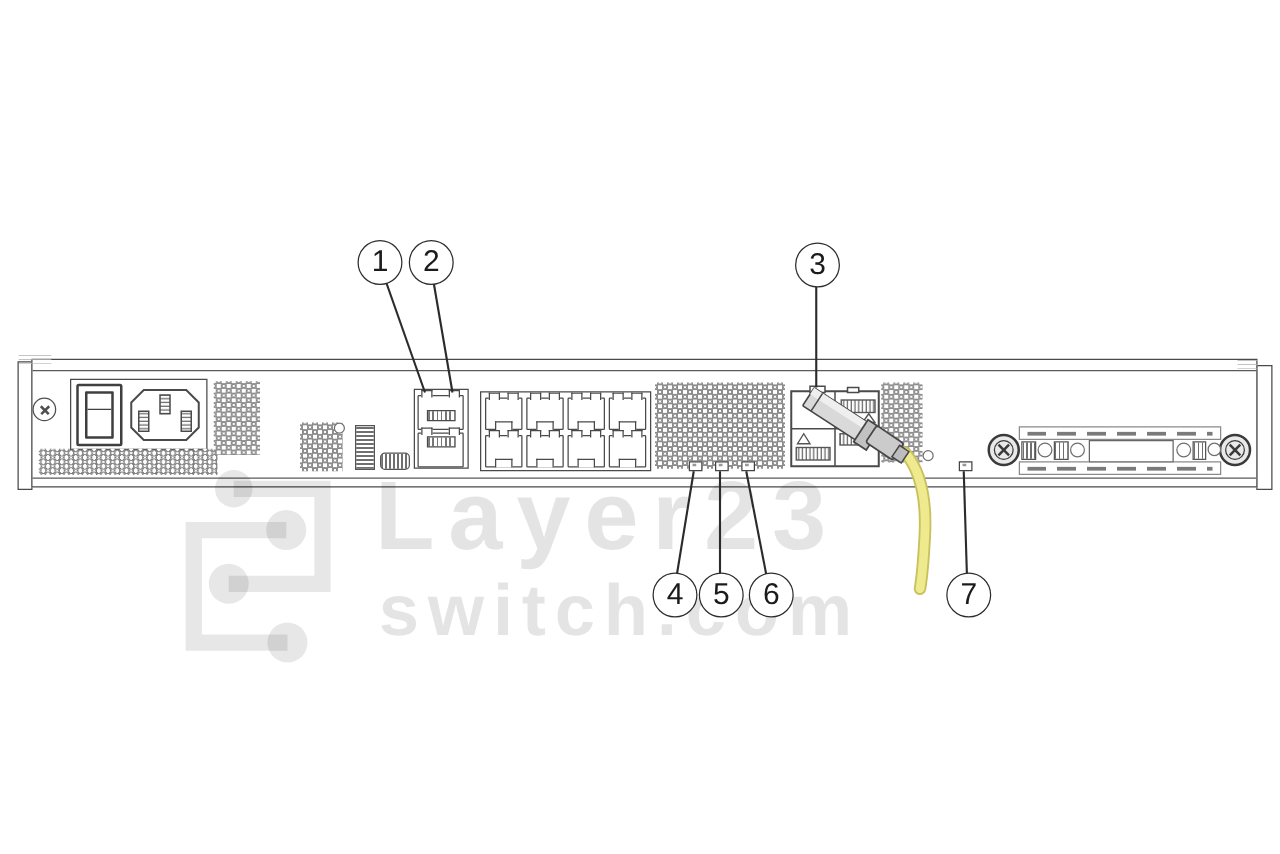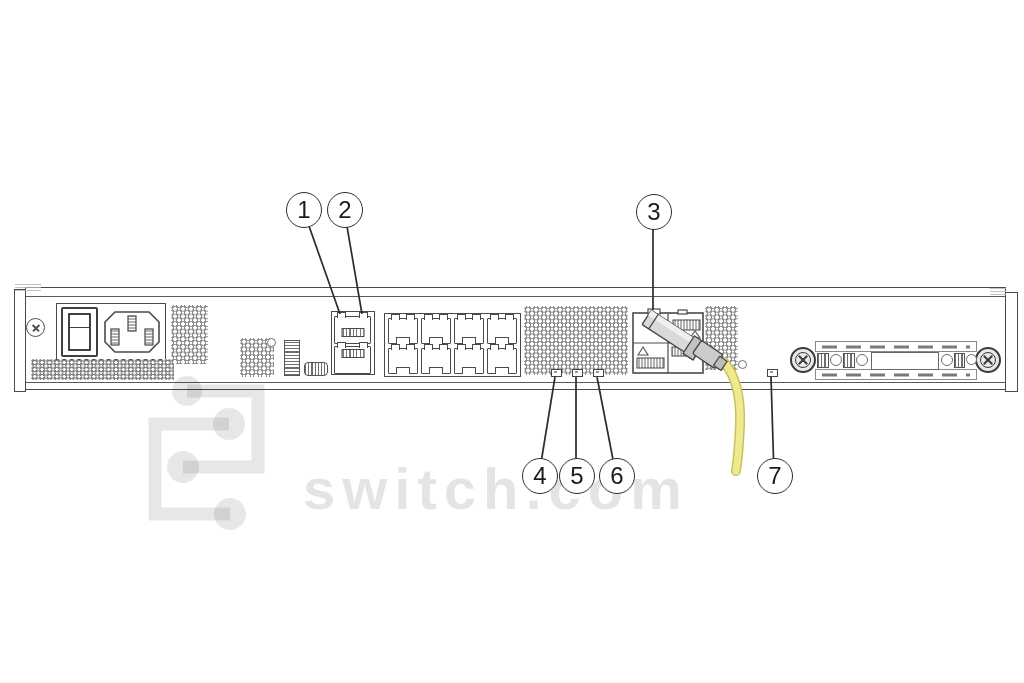--- a/index.html
+++ b/index.html
@@ -224,20 +224,21 @@
       <path d="M 89,54 L 15,54 L 15,144 L 90,144"></path>
       <path d="M 43,97 L 118,97 L 118,21 L 47,21"></path>
     </g>
     <g fill="rgba(0,0,0,0.095)" stroke="none">
       <circle cx="47" cy="21" r="15"></circle>
         <circle cx="89" cy="54" r="16"></circle>
       <circle cx="43" cy="97" r="16"></circle>
         <circle cx="90" cy="144" r="16"></circle>
     </g>
   </svg>
+  <div class="abs wm t1">Layer23</div>
   <div class="abs wm t2">switch.com</div>
 
   <svg id="lines" class="abs" width="1024" height="683" viewBox="0 0 1024 683">
     <g stroke="#2b2b2b" stroke-width="1.7" fill="none">
       <line x1="303" y1="209" x2="340" y2="314"></line>
       <line x1="344" y1="209" x2="362" y2="314"></line>
       <line x1="653" y1="211" x2="653" y2="310"></line>
       <line x1="539" y1="475" x2="555" y2="377"></line>
       <line x1="576" y1="475" x2="576" y2="377"></line>
       <line x1="616" y1="475" x2="597" y2="377"></line>

